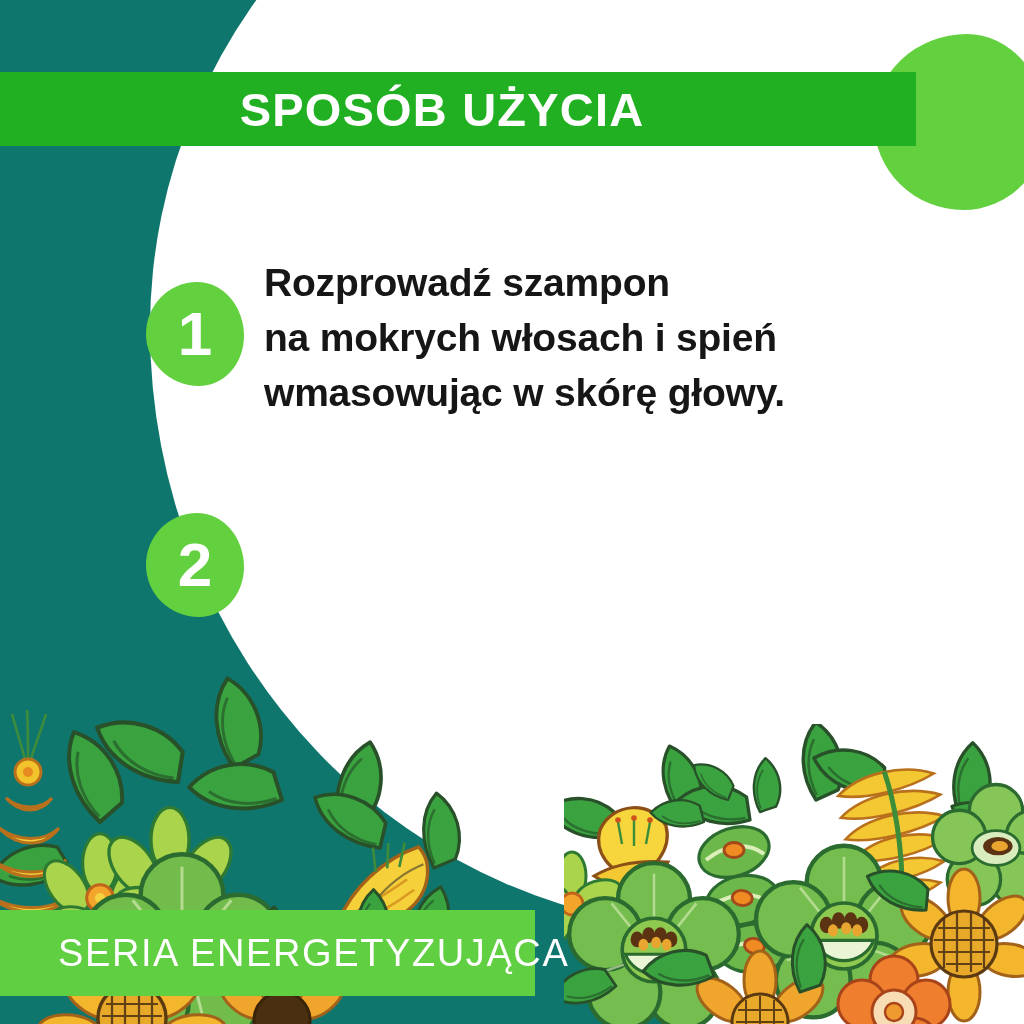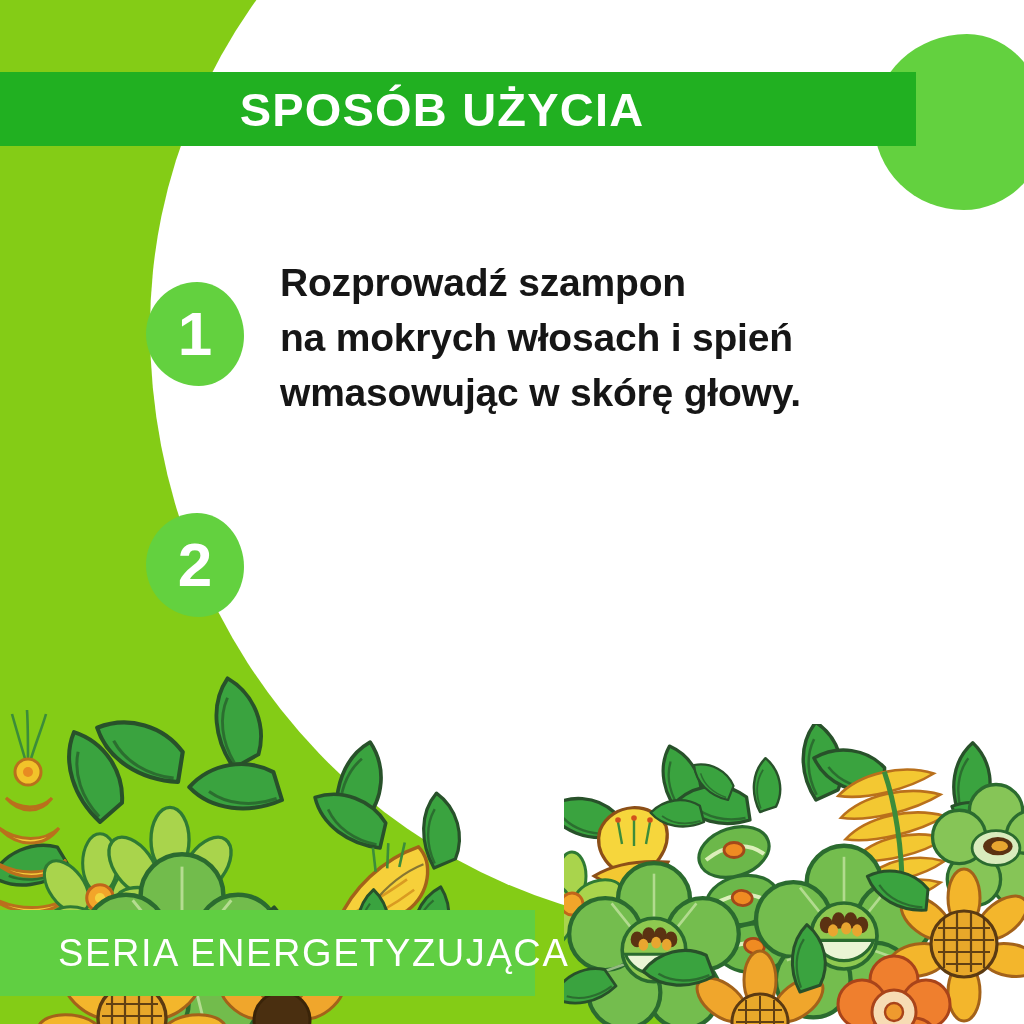--- a/index.html
+++ b/index.html
@@ -11,21 +11,21 @@
     height: 1024px;
     overflow: hidden;
     font-family: "Liberation Sans", sans-serif;
     background: #ffffff;
   }
   #poster {
     position: relative;
     width: 1024px;
     height: 1024px;
     overflow: hidden;
-    background: #84cc16;
+    background: #0f766e;
   }
 
   
   .bg-layer { position: absolute; inset: 0; }
 
   .white-blob {
     position: absolute;
     left: 150px;
     top: -250px;
     width: 1180px;
@@ -98,21 +98,21 @@
     border-radius: 52% 48% 46% 54% / 50% 52% 48% 50%;
     display: flex;
     align-items: center;
     justify-content: center;
     color: #ffffff;
     font-size: 62px;
     font-weight: 700;
     line-height: 1;
   }
   .step-text {
-    margin-left: 36px;
+    margin-left: 20px;
     margin-top: 8px;
     color: #161616;
     font-size: 39px;
     font-weight: 700;
     line-height: 1.41;
     white-space: pre-line;
     letter-spacing: -0.2px;
   }
 
   

